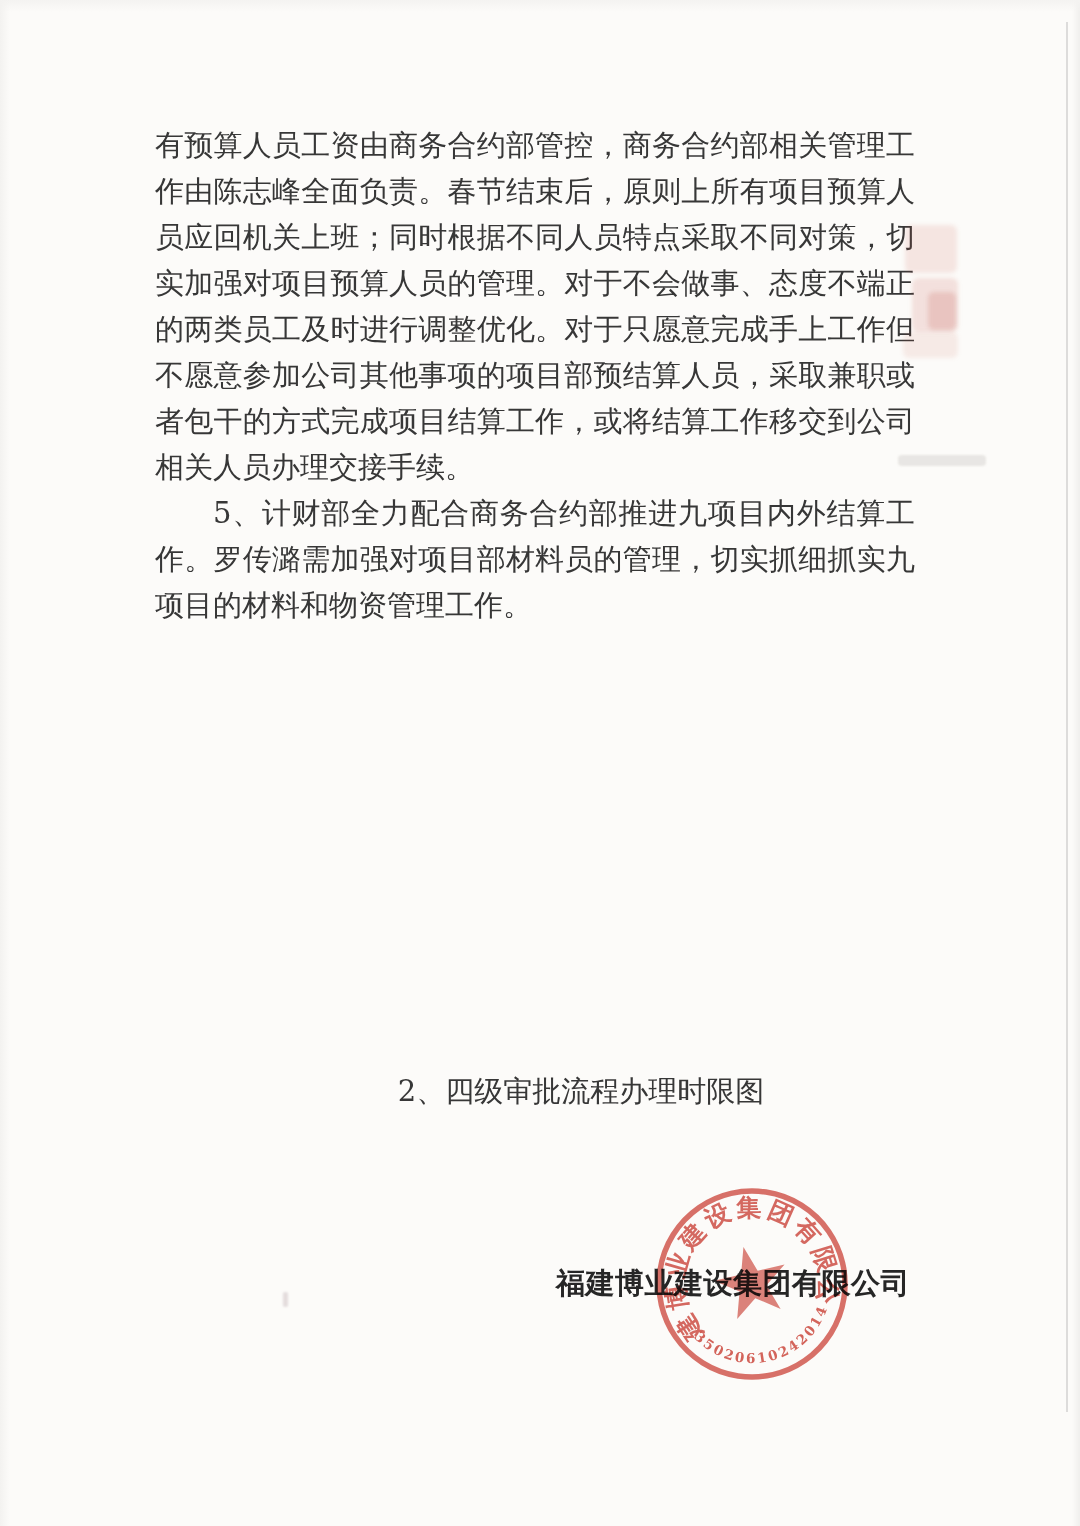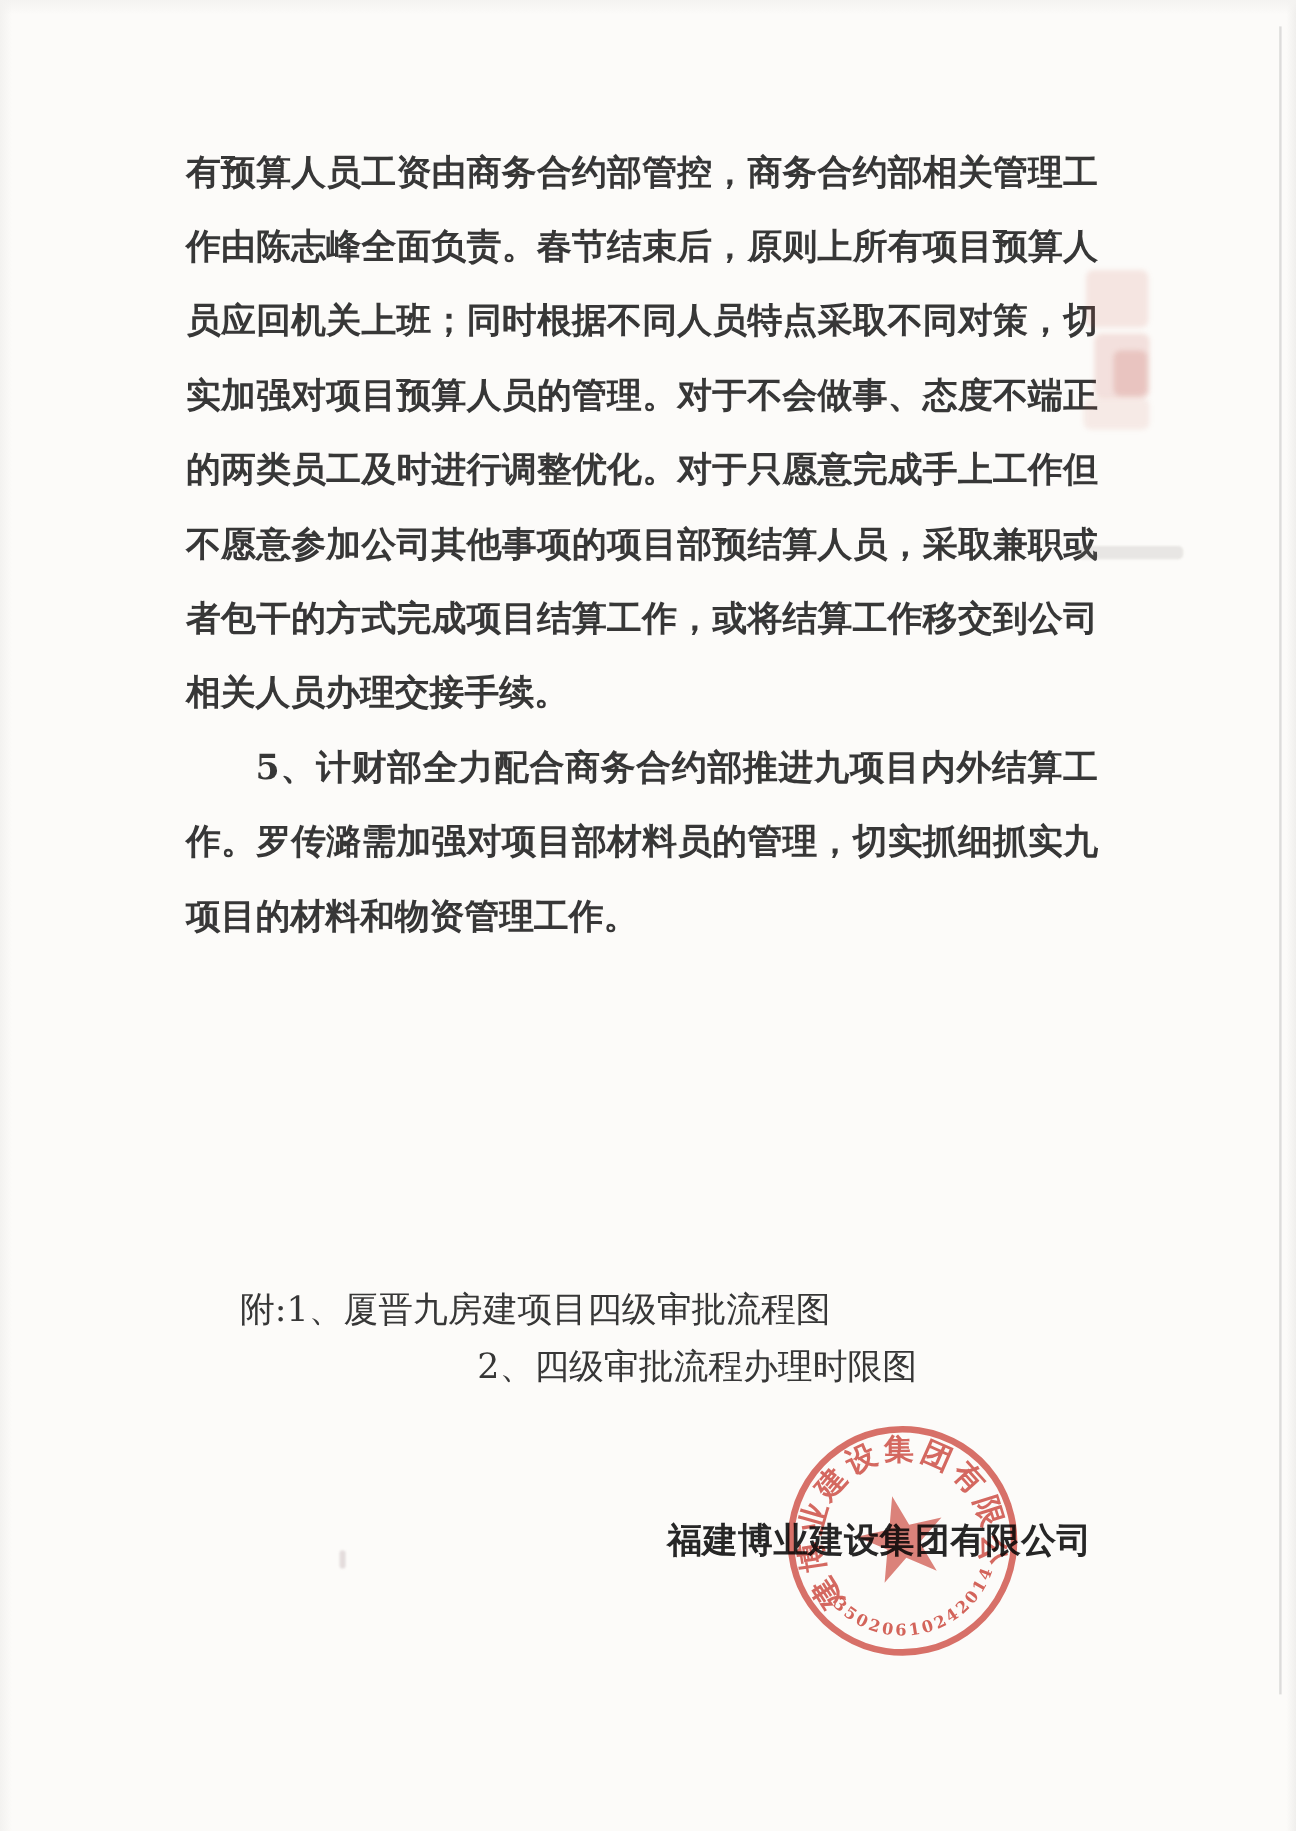--- a/index.html
+++ b/index.html
@@ -13,28 +13,27 @@
     width: 1080px; height: 1526px;
     background:
       linear-gradient(90deg, #f3f2f0 0, rgba(252,251,249,0) 10px),
       linear-gradient(180deg, #f4f3f1 0, rgba(252,251,249,0) 12px),
       linear-gradient(270deg, #f0efed 0, rgba(252,251,249,0) 8px),
       #fcfbf9;
     overflow: hidden;
   }
   .body-text {
     position: absolute;
-    left: 155px; top: 112px; width: 760px;
+    left: 155px; top: 122px; width: 760px;
     font-size: 29px;
-    line-height: 62px;
+    line-height: 46px;
     color: #373737;
     text-align: justify;
     text-justify: inter-character;
     line-break: anywhere;
-    font-weight: bold;
   }
   .body-text p { margin: 0; padding: 0; }
   .p-indent { text-indent: 2em; }
   .attachments {
     position: absolute;
     left: 155px; top: 1068px; width: 760px;
     font-size: 29px; line-height: 47px; color: #373737;
   }
   .att-line-1 { padding-left: 45px; }
   .att-line-2 { padding-left: 92px; text-align: center; }
@@ -82,21 +81,20 @@
 <body>
 
 <div class="page">
 
   <div class="body-text">
     <p>有预算人员工资由商务合约部管控，商务合约部相关管理工作由陈志峰全面负责。春节结束后，原则上所有项目预算人员应回机关上班；同时根据不同人员特点采取不同对策，切实加强对项目预算人员的管理。对于不会做事、态度不端正的两类员工及时进行调整优化。对于只愿意完成手上工作但不愿意参加公司其他事项的项目部预结算人员，采取兼职或者包干的方式完成项目结算工作，或将结算工作移交到公司相关人员办理交接手续。</p>
     <p class="p-indent">5、计财部全力配合商务合约部推进九项目内外结算工作。罗传潞需加强对项目部材料员的管理，切实抓细抓实九项目的材料和物资管理工作。</p>
   </div>
 
   <div class="attachments">
-    <div class="att-line-1">附:1、厦晋九房建项目四级审批流程图</div>
     <div class="att-line-2">2、四级审批流程办理时限图</div>
   </div>
 
   <div class="sig-company">福建博业建设集团有限公司</div>
 
   <svg class="seal" viewBox="0 0 230 230" aria-hidden="true">
     <g transform="rotate(-13 115 115)">
       <circle cx="115" cy="115" r="93" fill="none" stroke="#cf4a40" stroke-width="5.5" opacity="0.78"></circle>
       <path id="sealTopArc" d="M 62.9 158.7 A 68 68 0 1 1 167.1 158.7" fill="none"></path>
       <text font-size="25" fill="#cf4a40" opacity="0.82" letter-spacing="4">

